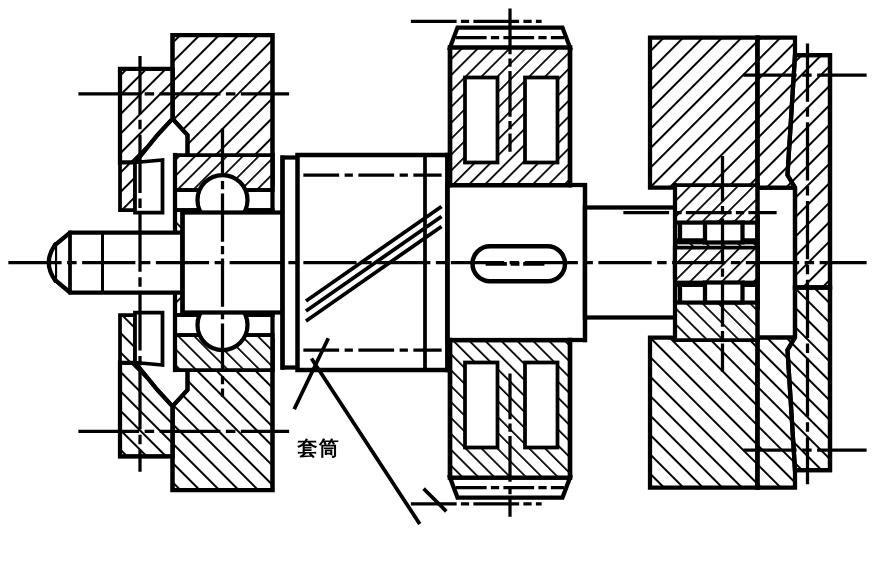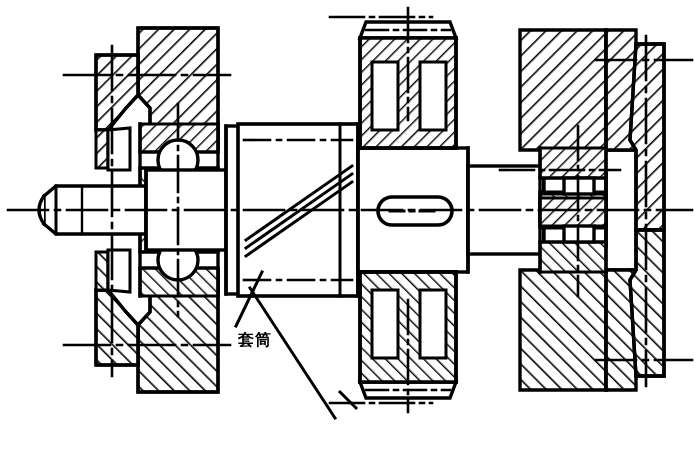--- a/index.html
+++ b/index.html
@@ -1,21 +1,21 @@
 <!DOCTYPE html>
 <html><head>
 <meta charset="utf-8">
 <style>
   html,body{margin:0;padding:0;background:#ffffff;}
   body{width:699px;height:453px;overflow:hidden;
        font-family:"DejaVu Sans","Liberation Sans",sans-serif;}
   #stage{position:relative;width:699px;height:453px;background:#fff;}
   svg#dwg{position:absolute;left:0;top:0;width:699px;height:453px;display:block;}
   .lbl{position:absolute;font-weight:bold;color:#000;white-space:nowrap;
-       font-family:"DejaVu Sans","Liberation Sans",sans-serif;}
+       font-family:"DejaVu Sans","Liberation Sans",sans-serif;margin-top:19px;}
   #lbl-sleeve{left:238px;top:330px;font-size:16px;letter-spacing:1px;}
   #lbl-gear{left:337px;top:424px;font-size:17px;letter-spacing:1px;}
 </style>
 </head>
 <body>
 
 <div id="stage">
 
 <svg id="dwg" viewBox="0 0 699 453">
   <defs>

